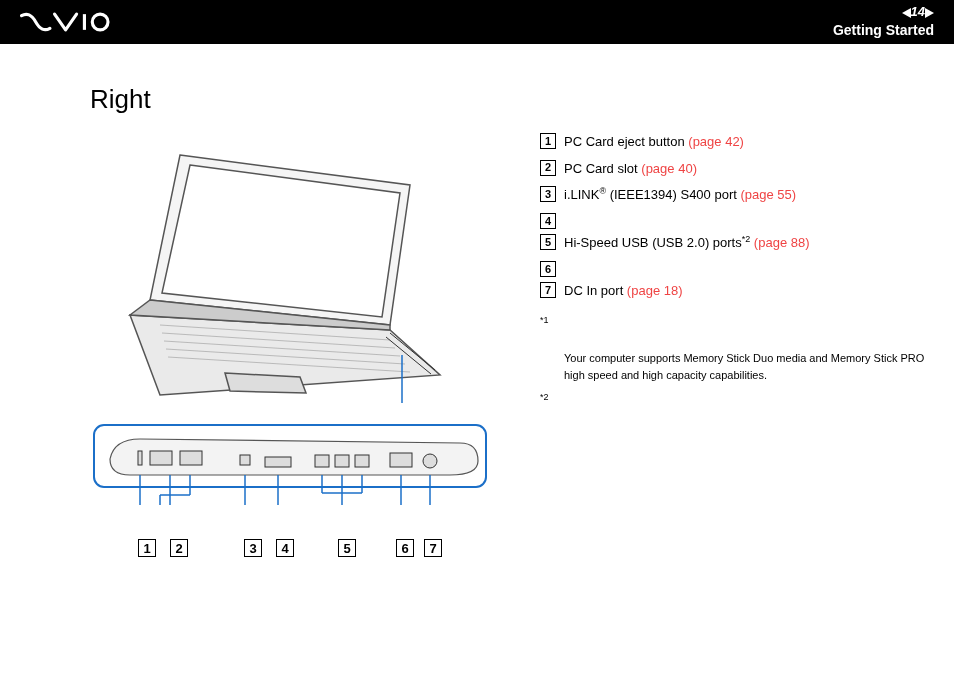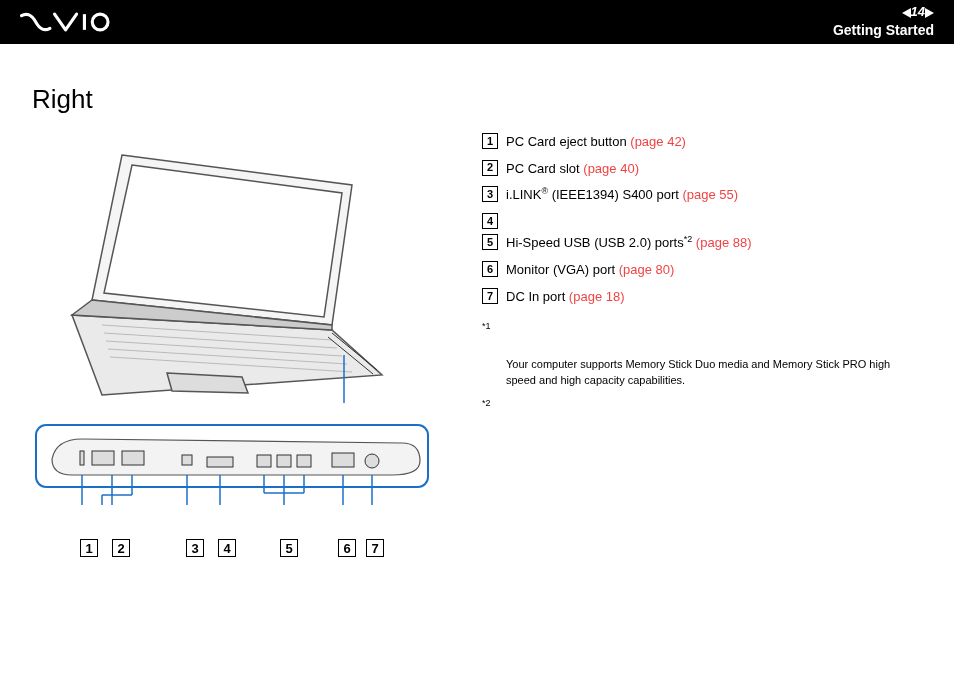--- a/index.html
+++ b/index.html
@@ -48,21 +48,21 @@
     width: 0; height: 0;
     border-top: 5px solid transparent;
     border-bottom: 5px solid transparent;
     cursor: pointer;
   }
   .arrow-left { border-right: 9px solid #fff; }
   .arrow-right { border-left: 9px solid #fff; }
   .section-label { font-weight: bold; font-size: 14px; }
   .content {
     display: flex;
-    padding: 40px 20px 20px 32px;
+    padding: 40px 20px 20px 90px;
     gap: 30px;
   }
   .left-col {
     width: 420px;
     display: flex;
     flex-direction: column;
   }
   .page-title {
     font-size: 26px;
     font-weight: 400;
@@ -259,23 +259,20 @@
 
     <div class="item-row">
       <span class="item-num">5</span>
       <span class="item-text">
         <span>Hi-Speed USB (USB 2.0) ports</span><span class="sup">*2</span><span class="page-link"> (page 88)</span>
       </span>
     </div>
 
     <div class="item-row">
       <span class="item-num">6</span>
-      <span class="item-text">
-        <span>Monitor (VGA) port </span><span class="page-link">(page 80)</span>
-      </span>
     </div>
 
     <div class="item-row">
       <span class="item-num">7</span>
       <span class="item-text">
         <span>DC In port </span><span class="page-link">(page 18)</span>
       </span>
     </div>
 
     <div class="footnotes">

